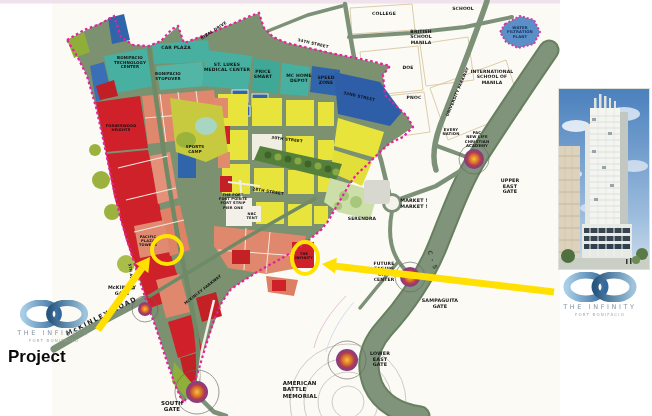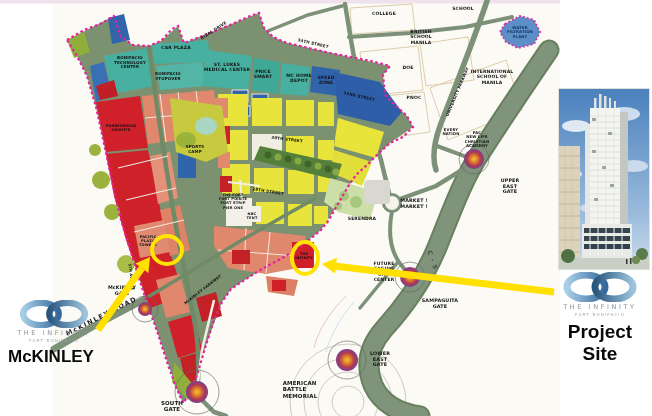--- a/index.html
+++ b/index.html
@@ -379,41 +379,40 @@
         <linearGradient id="lgB1" x1="0" y1="0" x2="1" y2="0">
           <stop offset="0%" stop-color="#27567f"></stop>
             <stop offset="100%" stop-color="#9dc4dc"></stop>
         </linearGradient>
       </defs>
       <ellipse cx="26" cy="15" rx="19" ry="12" fill="none" stroke="url(#lgA1)" stroke-width="7"></ellipse>
       <ellipse cx="54" cy="15" rx="19" ry="12" fill="none" stroke="url(#lgB1)" stroke-width="7"></ellipse>
     </svg>
     <div class="brand">THE INFINITY</div>
     <div class="brand-sub">FORT BONIFACIO</div>
-    <div id="project-caption" class="caption" style="margin-top:4px">Project Site</div>
   </div>
 
   <div class="abs" style="left:4px;top:300px;width:100px">
     <svg width="88" height="28" viewBox="0 0 80 30" style="margin:0 auto;display:block">
       <defs>
         <linearGradient id="lgA2" x1="0" y1="0" x2="1" y2="0">
           <stop offset="0%" stop-color="#a7cee6"></stop>
             <stop offset="100%" stop-color="#35689c"></stop>
         </linearGradient>
         <linearGradient id="lgB2" x1="0" y1="0" x2="1" y2="0">
           <stop offset="0%" stop-color="#27567f"></stop>
             <stop offset="100%" stop-color="#9dc4dc"></stop>
         </linearGradient>
       </defs>
       <ellipse cx="26" cy="15" rx="19" ry="12" fill="none" stroke="url(#lgA2)" stroke-width="7"></ellipse>
       <ellipse cx="54" cy="15" rx="19" ry="12" fill="none" stroke="url(#lgB2)" stroke-width="7"></ellipse>
     </svg>
     <div class="brand">THE INFINITY</div>
     <div class="brand-sub">FORT BONIFACIO</div>
-    <div id="showroom-caption" class="caption" style="margin-top:4px;margin-left:4px">McKINLEY</div>
+    <div id="showroom-caption" class="caption" style="margin-top:4px;margin-left:4px">Project</div>
   </div>
 
   <svg class="abs" style="left:0;top:0;pointer-events:none" width="652" height="416" viewBox="0 0 652 416">
     <ellipse cx="167" cy="250" rx="15" ry="14" fill="none" stroke="#ffe400" stroke-width="4"></ellipse>
     <ellipse cx="305" cy="258" rx="13" ry="16" fill="none" stroke="#ffe400" stroke-width="4"></ellipse>
     <g>
       <line x1="98" y1="330" x2="142" y2="268" stroke="#ffe000" stroke-width="7"></line>
       <polygon points="150,257 148.4,273 135.4,263.6" fill="#ffe000"></polygon>
     </g>
     <g>

